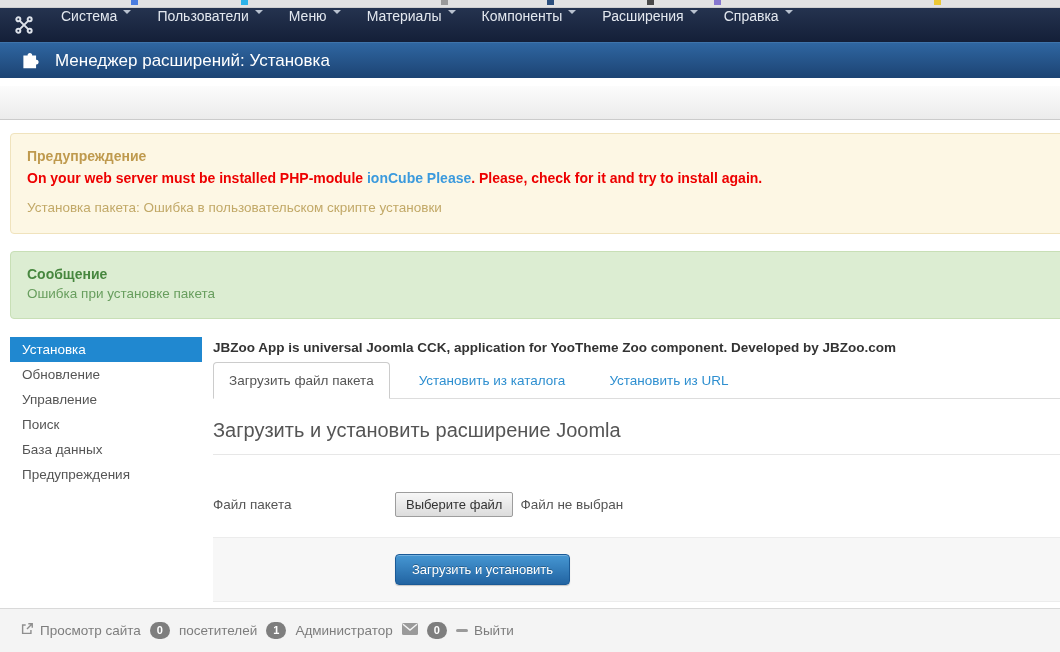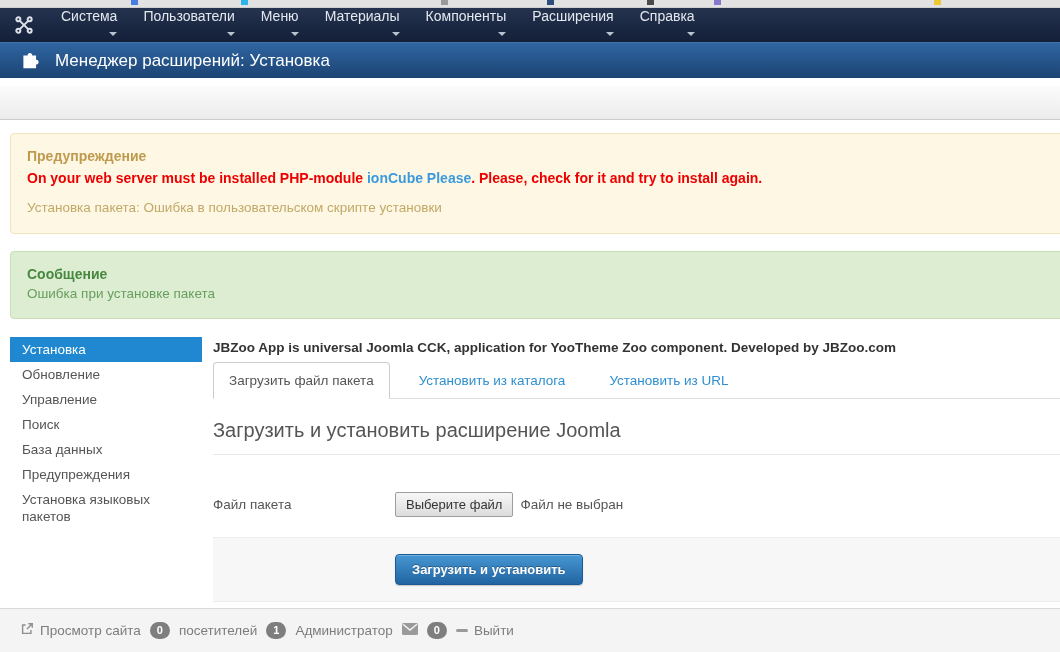--- a/index.html
+++ b/index.html
@@ -17,21 +17,21 @@
   .f5{left:647px;background:#4a4a4a;} .f6{left:714px;background:#8677cf;}
   .f7{left:934px;background:#ecc834;}
 
   
   .navbar {
     position:absolute; top:8px; left:0; right:0; height:34px;
     background:linear-gradient(#25334f,#141f38);
     display:flex; align-items:center; padding-left:14px;
   }
   .nav-logo { display:flex; margin-right:14px; }
-  .nav-item { color:#e3e8ef; font-size:14px; padding:0 13px; height:34px; display:flex; align-items:flex-end; gap:6px; cursor:pointer;flex-direction:column; }
+  .nav-item { color:#e3e8ef; font-size:14px; padding:0 13px; height:34px; display:flex; align-items:flex-start; gap:6px; cursor:pointer; }
   .caret { width:0; height:0; border-left:4px solid transparent; border-right:4px solid transparent; border-top:4px solid #b9c2d0; margin-top:2px; }
 
   
   .page-header {
     position:absolute; top:42px; left:0; right:0; height:36px;
     background:linear-gradient(#2f66a1,#1c4373); border-top:1px solid #3e74ab;
     display:flex; align-items:center; padding-left:20px; gap:13px;
   }
   .page-title { color:#fff; font-size:17px; }
 
@@ -71,21 +71,21 @@
 
   .section-title { font-size:20px; font-weight:normal; color:#555; margin:20px 0 0; padding-bottom:12px; border-bottom:1px solid #e7e7e7; }
 
   .form-row { display:flex; align-items:center; margin-top:37px; }
   .form-label { width:182px; flex:0 0 182px; font-size:13.5px; color:#555; }
   .file-group { display:flex; align-items:center; }
   .file-btn { font-size:13px; color:#333; background:linear-gradient(#f7f7f7,#dcdcdc); border:1px solid #9d9d9d; border-radius:2px; padding:4px 10px; cursor:pointer; font-family:"Liberation Sans",sans-serif; }
   .file-status { font-size:13.5px; color:#555; margin-left:7px; }
 
   .well { margin:20px -15px 0 0; background:#f7f7f7; border-top:1px solid #ececec; border-bottom:1px solid #ececec; padding:16px 0 16px 182px; }
-  .submit-btn { font-size:13px; color:#fff; background:linear-gradient(#4697d3,#2264a2); border:1px solid #1a5a97; border-radius:4px; padding:7px 16px; text-shadow:0 -1px 0 rgba(0,0,0,.3); box-shadow:inset 0 1px 0 rgba(255,255,255,.25), 0 1px 1px rgba(0,0,0,.2); cursor:pointer; font-family:"Liberation Sans",sans-serif;font-weight:bold; }
+  .submit-btn { font-size:13px; color:#fff; background:linear-gradient(#4697d3,#2264a2); border:1px solid #1a5a97; border-radius:4px; padding:7px 16px; text-shadow:0 -1px 0 rgba(0,0,0,.3); box-shadow:inset 0 1px 0 rgba(255,255,255,.25), 0 1px 1px rgba(0,0,0,.2); cursor:pointer; font-family:"Liberation Sans",sans-serif; }
 
   
   .statusbar {
     position:absolute; left:0; right:0; bottom:0; height:44px;
     background:#f4f4f4; border-top:1px solid #d9d9d9;
     display:flex; align-items:center; padding-left:20px; gap:9px;
     font-size:13.5px; color:#7d7d7d; white-space:nowrap;
   }
   .sb-link { display:flex; align-items:center; gap:6px; cursor:pointer; }
   .badge { background:#7e7e7e; color:#fff; font-size:11px; font-weight:bold; padding:2px 7px; border-radius:10px; line-height:1.1; }
@@ -172,21 +172,20 @@
 
   <div class="main-row">
 
     <div class="sidebar">
       <div class="side-item active">Установка</div>
       <div class="side-item">Обновление</div>
       <div class="side-item">Управление</div>
       <div class="side-item">Поиск</div>
       <div class="side-item">База данных</div>
       <div class="side-item">Предупреждения</div>
-      <div class="side-item">Установка языковых пакетов</div>
     </div>
 
     <div class="content">
       <p class="lead">JBZoo App is universal Joomla CCK, application for YooTheme Zoo component. Developed by JBZoo.com</p>
 
       <div class="tabs">
         <div class="tab active">Загрузить файл пакета</div>
         <div class="tab link">Установить из каталога</div>
         <div class="tab link">Установить из URL</div>
       </div>

